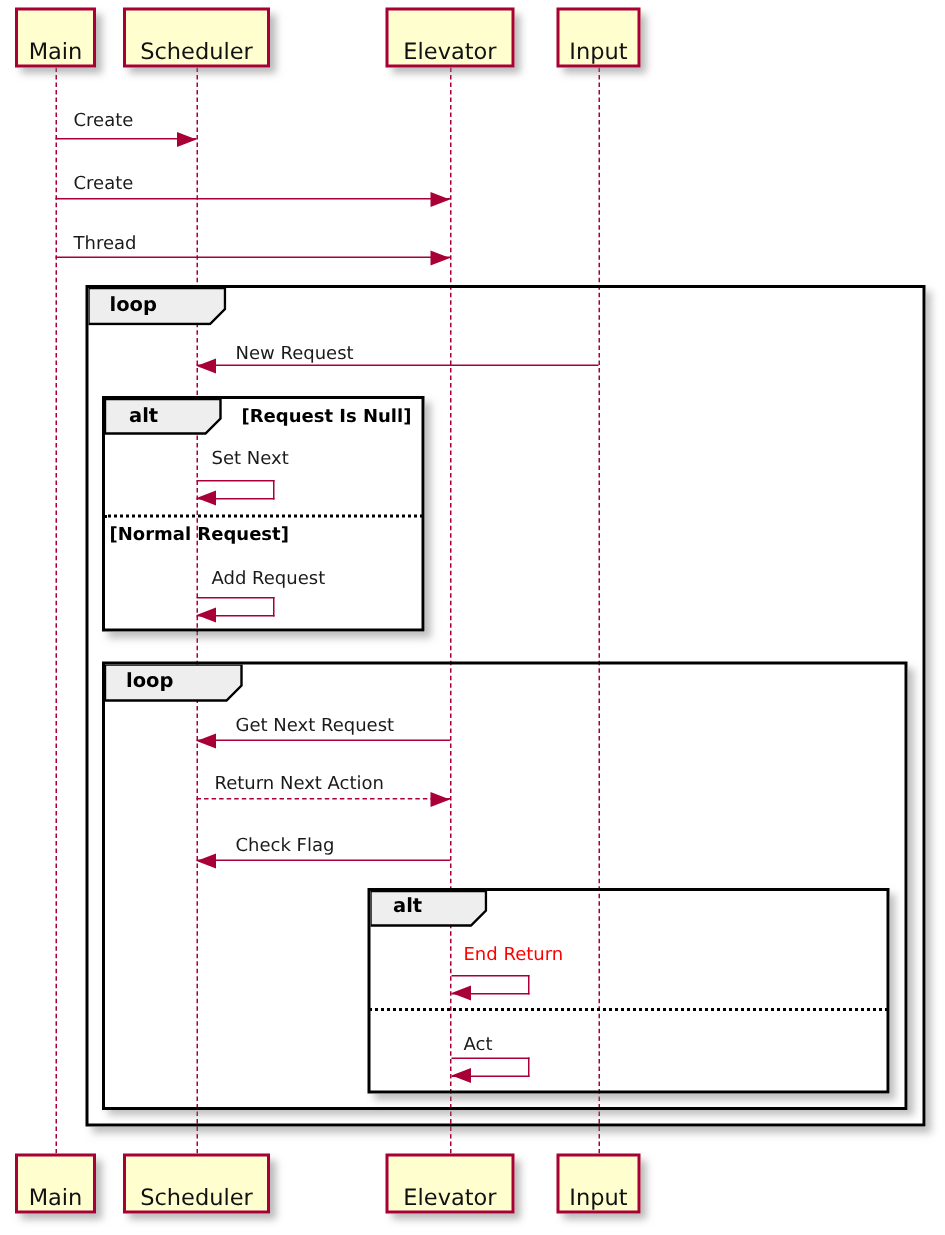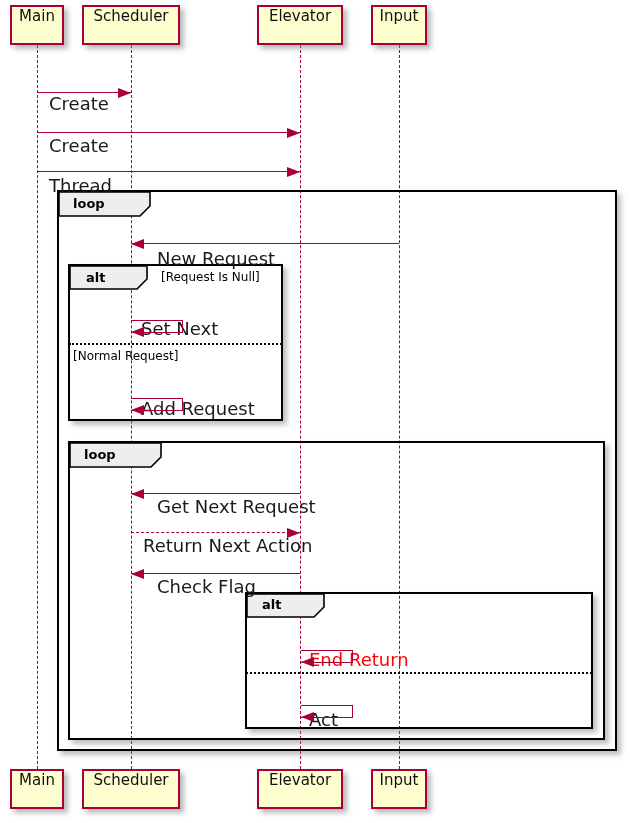--- a/index.html
+++ b/index.html
@@ -4,32 +4,32 @@
 <style>
   html,body{margin:0;padding:0;background:#ffffff;}
   #diagram{
     position:relative;width:630px;height:823px;background:#ffffff;
     font-family:"DejaVu Sans",sans-serif;overflow:hidden;
   }
   .lf{position:absolute;top:45px;height:724px;width:0;border-left:1.5px dashed #A80036;}
   .p{
     position:absolute;box-sizing:border-box;height:40px;
     background:#FEFECE;border:2px solid #A80036;
-    display:flex;align-items:flex-start;justify-content:center;
+    display:flex;align-items:flex-end;justify-content:center;
     font-size:15px;color:#111;
     box-shadow:4px 4px 5px rgba(130,130,130,.55);
   }
   .frame{
     position:absolute;box-sizing:border-box;border:2px solid #000;
     box-shadow:4px 4px 5px rgba(130,130,130,.5);background:transparent;
   }
   .tab{position:absolute;}
   .tab-label{position:absolute;font-weight:bold;font-size:13px;color:#000;white-space:nowrap;}
-  .cond{position:absolute;font-weight:normal;font-size:12px;color:#000;white-space:nowrap;}
-  .msg{position:absolute;font-size:18px;line-height:14px;color:#1a1a1a;white-space:nowrap;margin-top:24px;}
+  .cond{position:absolute;font-weight:bold;font-size:12px;color:#000;white-space:nowrap;}
+  .msg{position:absolute;font-size:12px;line-height:14px;color:#1a1a1a;white-space:nowrap;}
   .msg.red{color:#FF0000;}
   .line{position:absolute;height:0;border-top:1.5px solid #A80036;}
   .line.dashed{border-top-style:dashed;}
   .ah-l{position:absolute;width:0;height:0;border-top:5px solid transparent;border-bottom:5px solid transparent;border-right:13px solid #A80036;}
   .ah-r{position:absolute;width:0;height:0;border-top:5px solid transparent;border-bottom:5px solid transparent;border-left:13px solid #A80036;}
   .self{position:absolute;width:52px;height:13px;box-sizing:border-box;border:1.5px solid #A80036;border-left:none;}
   .divider{position:absolute;height:0;border-top:2px dotted #000;}
 </style>
 </head>
 <body>

